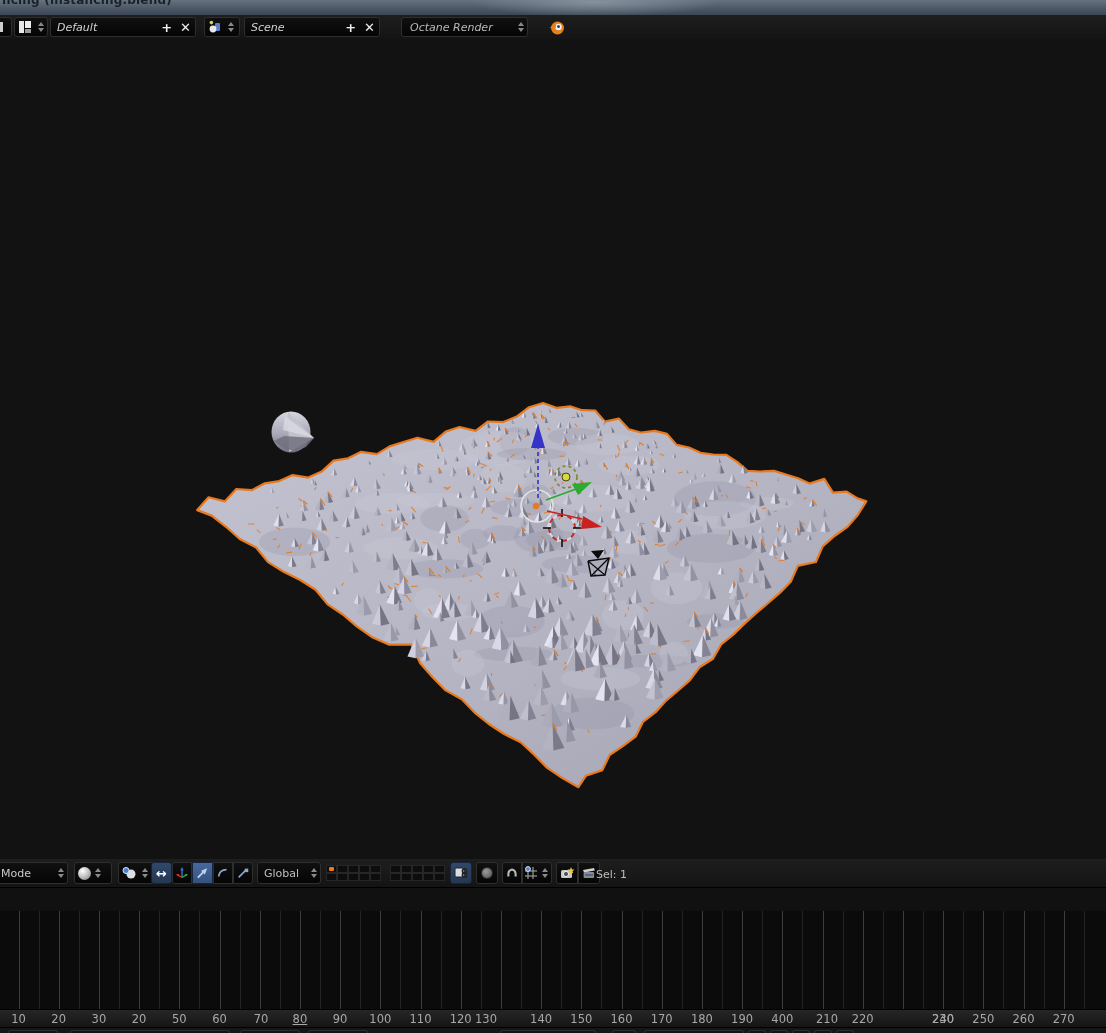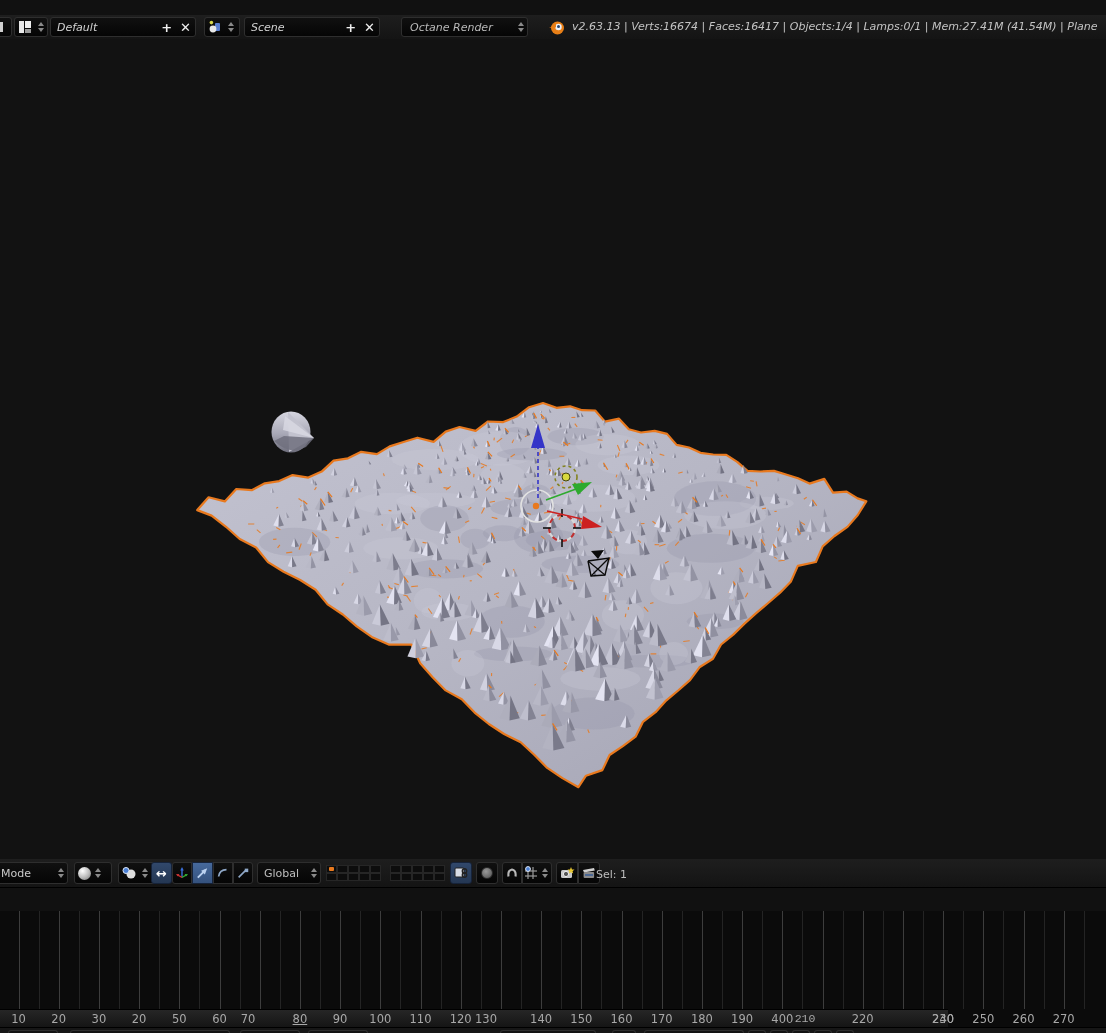--- a/index.html
+++ b/index.html
@@ -36,32 +36,36 @@
   .icon16{width:16px;height:16px;display:block;margin:0 2px;}
   .seltext{position:absolute;left:596px;top:9px;font-size:11px;color:#bdbdbd;}
   
   .layers{position:absolute;top:6px;height:16px;display:flex;}
   .layers .cell{width:11px;height:8px;box-sizing:border-box;border:1px solid #262626;background:#0d0d0d;position:relative;}
   .layers .cell.on::after{content:"";position:absolute;left:2px;top:1px;width:5px;height:4px;background:#e8791e;border-radius:1px;}
   
   #timeline{position:absolute;left:0;top:911px;width:1106px;height:122px;background:#0b0b0b;overflow:hidden;}
   #tl-grid{position:absolute;left:0;top:0;width:1106px;height:98px;}
   #tl-grid .gl{position:absolute;top:0;height:98px;width:1px;}
-  #tl-nums{position:absolute;left:0;top:98px;width:948px;height:18px;
+  #tl-nums{position:absolute;left:0;top:98px;width:1106px;height:18px;
     background:linear-gradient(180deg,#262626,#141414);border-top:1px solid #000;}
   #tl-nums span{position:absolute;top:2px;font-size:11.5px;color:#a8a8a8;transform:translateX(-50%);}
   #tl-bottom{position:absolute;left:0;top:116px;width:1106px;height:6px;background:#161616;border-top:1px solid #000;}
   #tl-bottom .bt{position:absolute;top:2px;height:8px;background:linear-gradient(180deg,#141414,#0a0a0a);
      border:1px solid #2e2e2e;border-bottom:none;border-radius:3px 3px 0 0;box-sizing:border-box;}
 </style>
 </head>
 <body>
 
 <div id="app">
 
+  <div id="titlebar">
+    <div class="glow"></div>
+    <div class="t">ncing (instancing.blend)</div>
+  </div>
 
   <div id="infohdr" class="hdr">
 
     <div class="btn" style="left:-14px;width:26px;">
       <svg class="icon16" viewBox="0 0 16 16">
         <rect x="9" y="3" width="5" height="10" fill="#cfcfcf"></rect>
         </svg>
     </div>
 
     <div class="btn" style="left:14px;width:34px;">
@@ -107,21 +111,20 @@
           <i class="dn"></i>
         </span>
     </div>
 
     <svg style="position:absolute;left:548px;top:4px;" width="17" height="17" viewBox="0 0 17 17">
       <circle cx="9.5" cy="9" r="6.5" fill="#e87f17"></circle>
       <circle cx="10.5" cy="8" r="3.2" fill="#eef3fa"></circle>
       <circle cx="10.5" cy="7.6" r="1.5" fill="#26466e"></circle>
       <path d="M1,9 L8,5.5 L8,8.2 Z" fill="#e87f17"></path>
     </svg>
-    <div class="statstxt">v2.63.13 | Verts:16674 | Faces:16417 | Objects:1/4 | Lamps:0/1 | Mem:27.41M (41.54M) | Plane</div>
   </div>
 
   <div id="view3d">
     <svg id="vpsvg" width="1106" height="844" viewBox="0 39 1106 844">
         <defs>
           <linearGradient id="tg" x1="0" y1="0" x2="1" y2="1">
             <stop offset="0" stop-color="#c3c3d1"></stop>
             <stop offset=".5" stop-color="#b6b6c4"></stop>
             <stop offset="1" stop-color="#a3a3b3"></stop>
           </linearGradient>
@@ -1454,35 +1457,35 @@
         <div class="gl" style="left: 1063.7px; background: rgb(61, 61, 61);"></div>
         <div class="gl" style="left: 1083.8px; background: rgb(36, 36, 36);"></div>
       </div>
     <div id="tl-nums">
         <span style="left: 18.5px;">10</span>
         <span style="left: 58.7px;">20</span>
         <span style="left: 98.9px;">30</span>
         <span style="left: 139.1px;">20</span>
         <span style="left: 179.3px;">50</span>
         <span style="left: 219.5px;">60</span>
-        <span style="left: 248px;">70</span>
+        <span style="left: 261px;">70</span>
         <span style="left: 299.9px; text-decoration: underline;">80</span>
         <span style="left: 340.1px;">90</span>
         <span style="left: 380.3px;">100</span>
         <span style="left: 420.5px;">110</span>
         <span style="left: 460.7px;">120</span>
         <span style="left: 486px;">130</span>
         <span style="left: 541.1px;">140</span>
         <span style="left: 581.3px;">150</span>
         <span style="left: 621.5px;">160</span>
         <span style="left: 661.7px;">170</span>
         <span style="left: 701.9px;">180</span>
         <span style="left: 742.1px; text-align: center;">190</span>
         <span style="left: 782.3px;">400</span>
-        <span style="left: 805px; font-family: Liberation Mono, monospace;">210</span>
+        <span style="left: 827px;">210</span>
         <span style="left: 862.7px;">220</span>
         <span style="left: 943px;">230</span>
         <span style="left: 943.1px;">240</span>
         <span style="left: 983.3px;">250</span>
         <span style="left: 1023.5px;">260</span>
         <span style="left: 1063.7px;">270</span>
       </div>
     <div id="tl-bottom">
         <div class="bt" style="left: 8px; width: 50px;"></div>
         <div class="bt" style="left: 70px; width: 160px;"></div>

